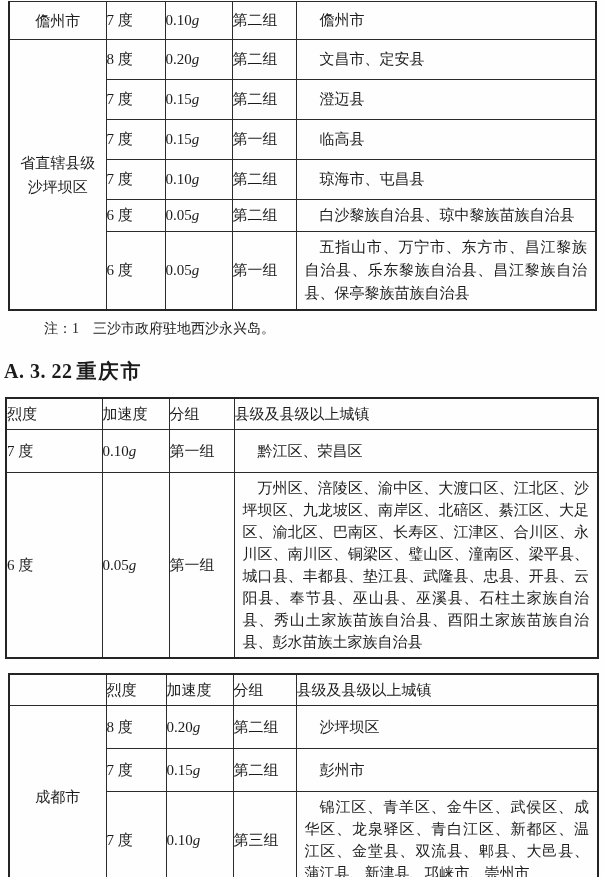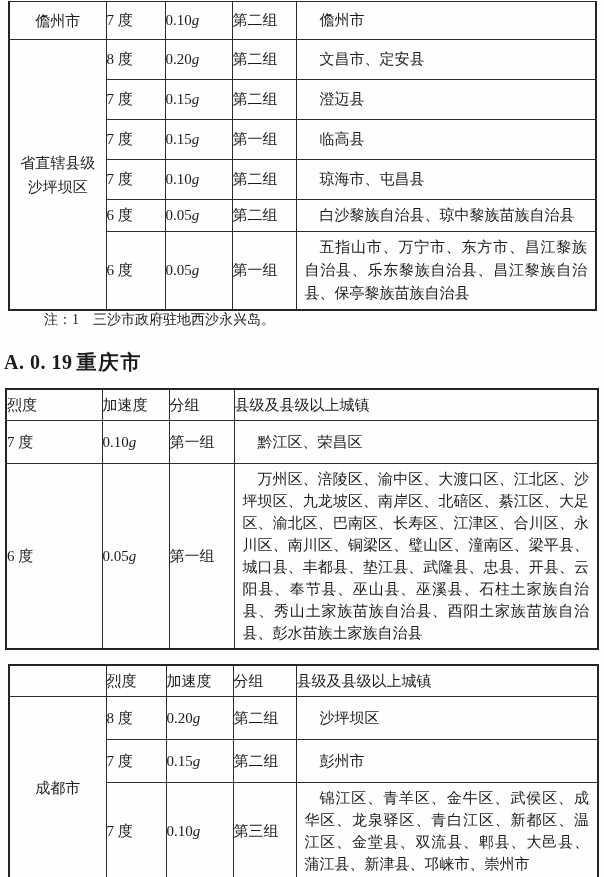--- a/index.html
+++ b/index.html
@@ -44,21 +44,21 @@
   }
   .t-cq .towns, .t-sc .towns { line-height: 22px; }
   .g { font-style: italic; }
 
   tr.h29 td { height: 29px; }
   tr.h30 td, tr.h30 th { height: 30px; }
   tr.h31 td { height: 31px; }
   tr.h34 td { height: 34px; }
 
   .note-line {
-    margin: 0 0 0 38px;
+    margin: 9px 0 0 38px;
     font-size: 14px;
   }
   .note-line .note-num { margin: 0 14px 0 6px; }
 
   .section-heading {
     margin: 24px 0 0 4px;
     font-size: 20px;
     font-weight: bold;
     letter-spacing: 0.5px;
   }
@@ -128,21 +128,21 @@
         <td class="towns">五指山市、万宁市、东方市、昌江黎族自治县、乐东黎族自治县、昌江黎族自治县、保亭黎族苗族自治县</td>
       </tr>
     </tbody>
   </table>
 
   <div class="note-line">
     <span class="note-num">注：1</span><span>三沙市政府驻地西沙永兴岛。</span>
   </div>
 
   <div class="section-heading heading-cq">
-    <span>A. 0. 19</span><span class="sec-title">重庆市</span>
+    <span>A. 3. 22</span><span class="sec-title">重庆市</span>
   </div>
 
   <table class="tbl t-cq">
     <colgroup>
       <col style="width:96px">
         <col style="width:67px">
         <col style="width:65px">
         <col style="width:364px">
     </colgroup>
     <tbody>

